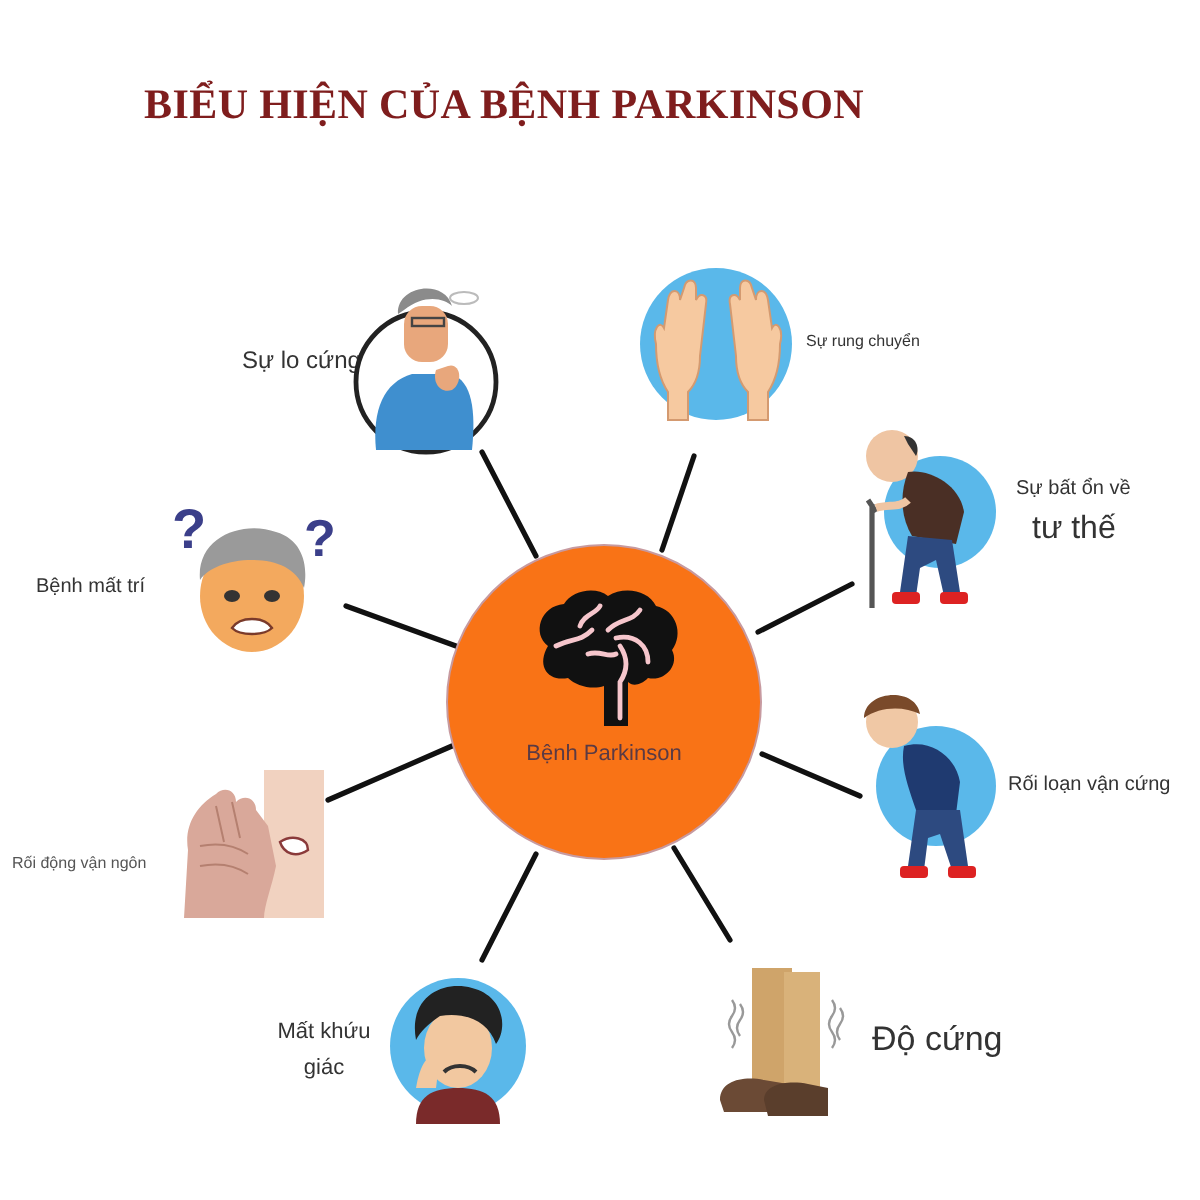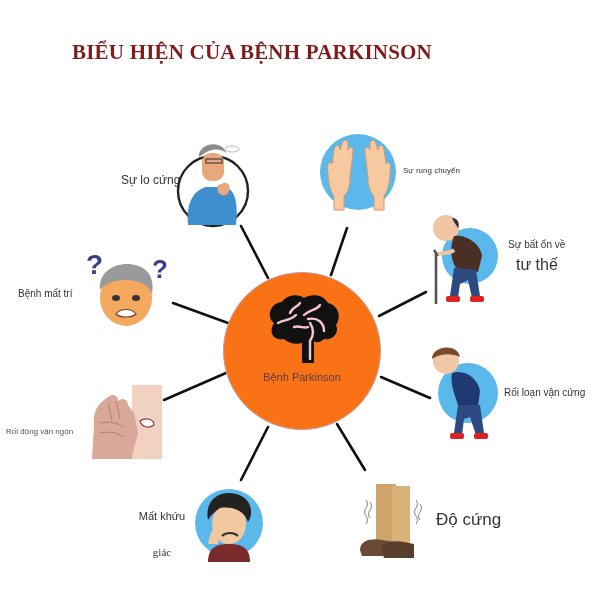--- a/index.html
+++ b/index.html
@@ -123,21 +123,21 @@
       <path d="M12 20 q3 4 0 8 q-3 4 0 8 q3 4 0 8"></path>
       <path d="M16 22 q3 4 0 8 q-3 4 0 8"></path>
       <path d="M62 20 q3 4 0 8 q-3 4 0 8 q3 4 0 8"></path>
       <path d="M66 24 q3 4 0 8 q-3 4 0 8"></path>
     </g>
   </svg>
   <div class="label" style="left:436px; top:509px; font-size:17px;">Độ cứng</div>
 
   <div class="label" style="left:138px; top:509px; font-size:11px; text-align:center; width:48px;">
     <div>Mất khứu</div>
-    <div style="margin-top:21px;font-family:Liberation Serif, serif;">giác</div>
+    <div style="margin-top:3px;">giác</div>
   </div>
   <svg class="illus" style="left:192px; top:484px;" width="74" height="78" viewBox="0 0 74 78">
     <circle cx="37" cy="39" r="34" fill="#5ab8ea"></circle>
     <path d="M16 78 C16 64 24 60 37 60 C50 60 58 64 58 78 Z" fill="#7a2a2a"></path>
     <ellipse cx="37" cy="40" rx="17" ry="20" fill="#f2c8a0"></ellipse>
     <path d="M16 36 C12 14 30 6 44 10 C60 14 62 30 56 38 C52 26 40 22 28 24 C22 28 18 32 16 36 Z" fill="#222"></path>
     <path d="M30 52 C34 48 42 48 46 52" stroke="#333" stroke-width="2" fill="none"></path>
     <path d="M16 60 C18 48 22 42 28 44 L26 60 Z" fill="#f2c8a0"></path>
   </svg>
 

